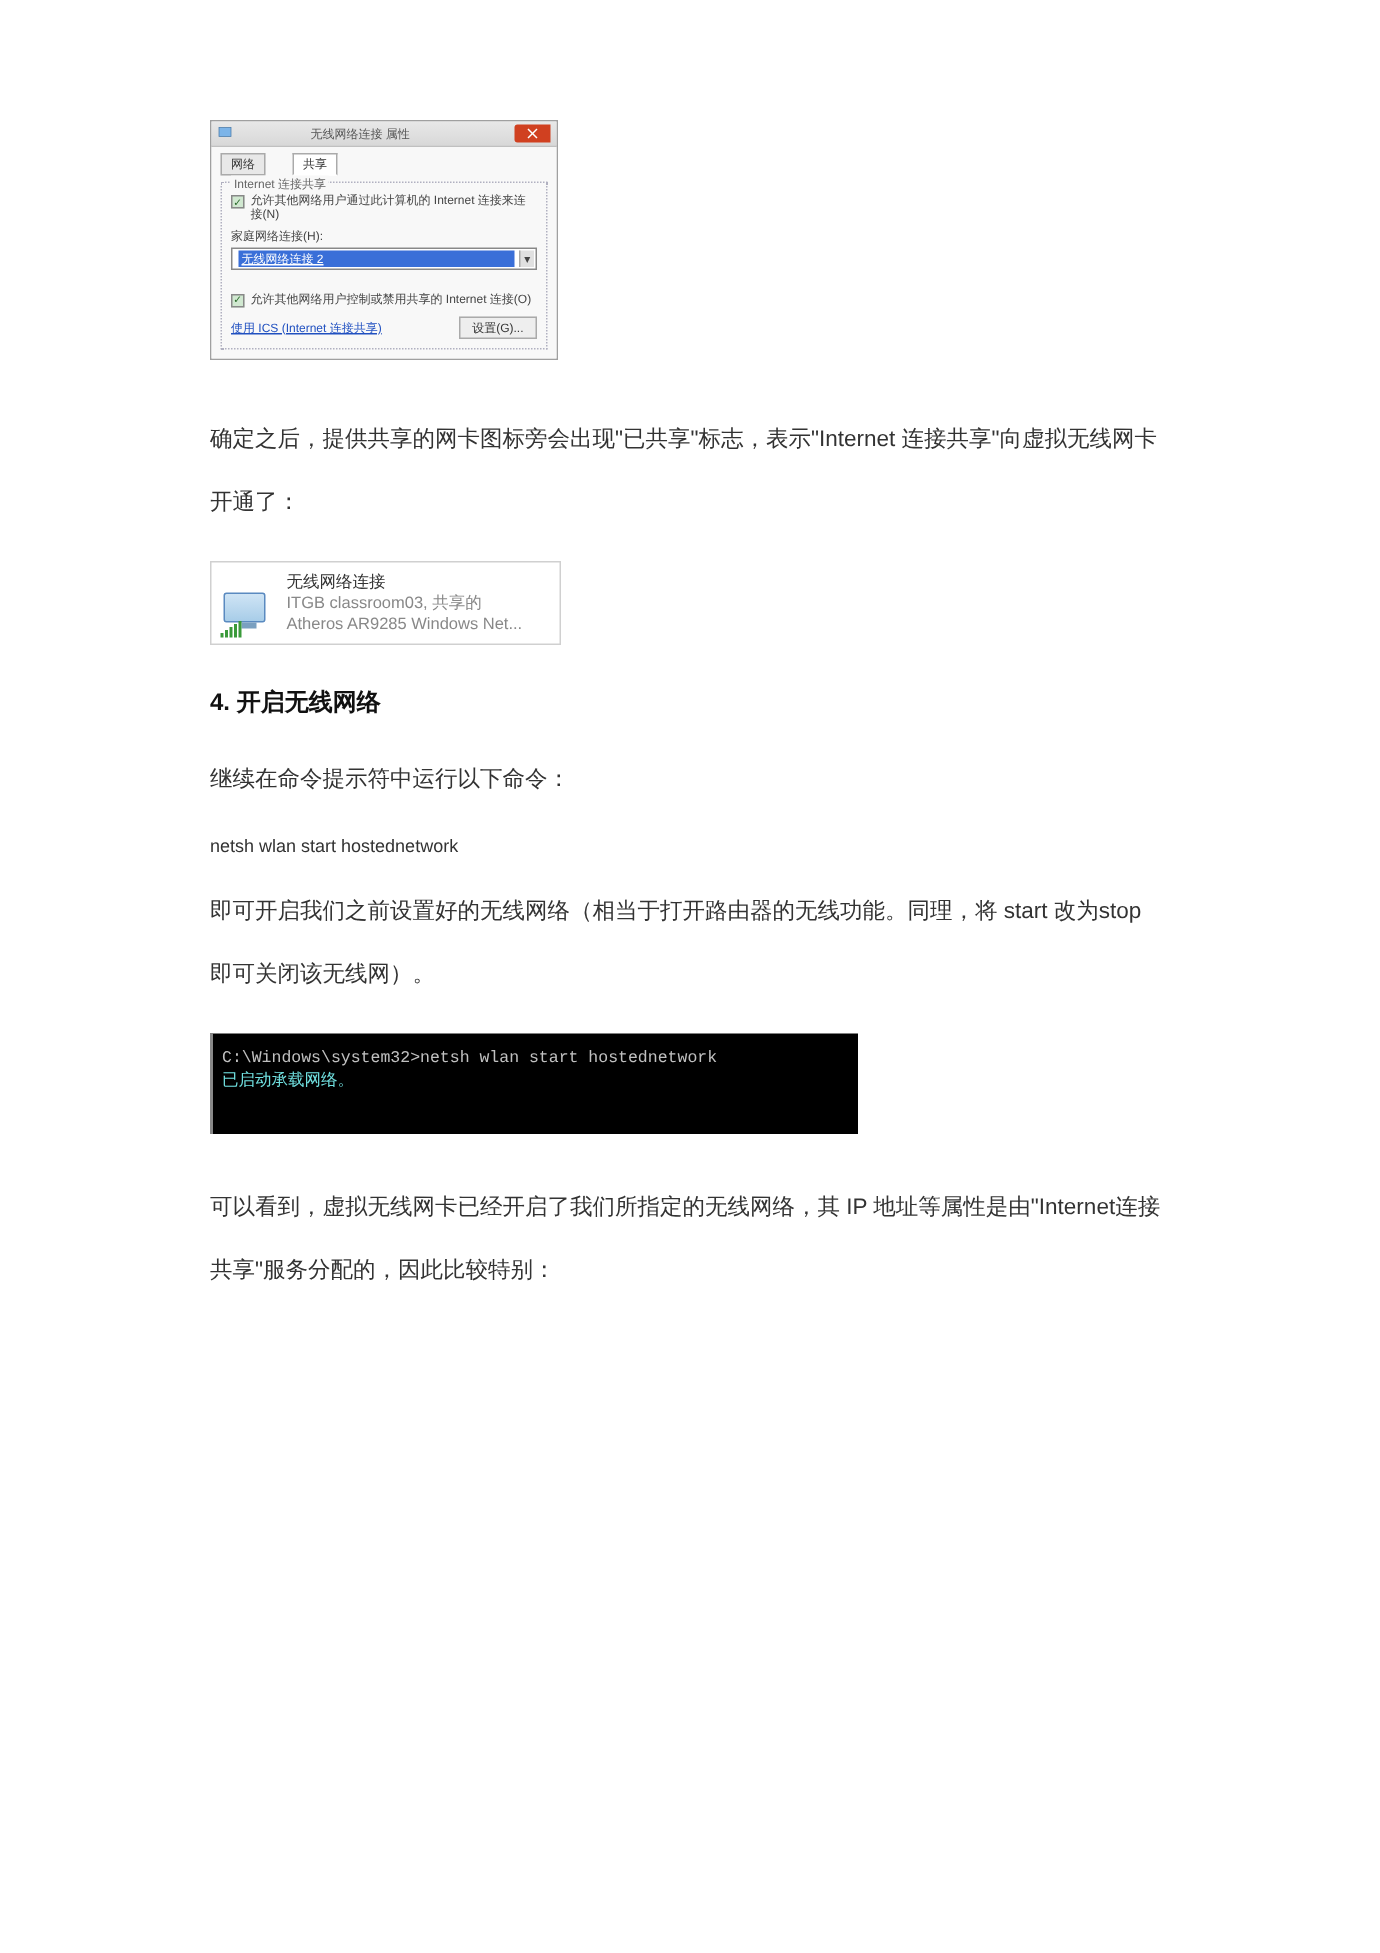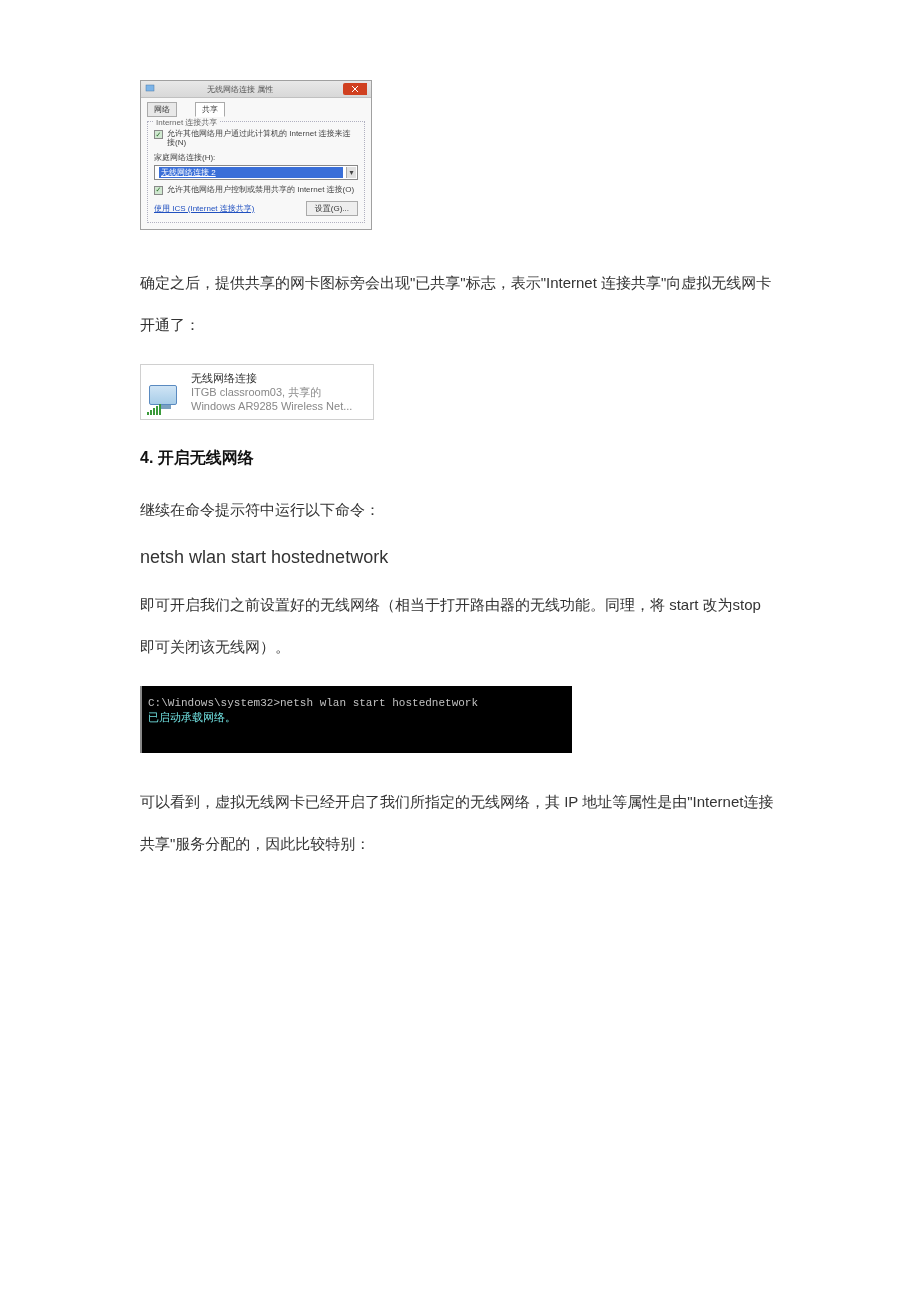--- a/index.html
+++ b/index.html
@@ -165,21 +165,21 @@
     .net-text .line2 { color: #888; font-family: Arial; }
     .net-text .line3 { color: #888; font-family: Arial; }
     
     
     .heading {
       font-weight: bold;
       font-size: 16px;
       margin: 10px 0 20px 0;
       color: #111;
     }
-    .cmd-line { font-family: "Microsoft YaHei", Arial; font-size: 18px; margin: 16px 0; }
+    .cmd-line { font-family: "Microsoft YaHei", Arial; font-size: 12px; margin: 16px 0; }
     
     
     .console {
       width: 432px;
       background: #000;
       padding: 10px 8px 28px 6px;
       margin: 18px 0 28px 0;
       font-family: "NSimSun", "Courier New", monospace;
       font-size: 11px;
       line-height: 1.3;
@@ -215,21 +215,21 @@
       <span class="groupbox-title">Internet  连接共享</span>
       <div class="chk-row">
         <span class="chk">✓</span>
         <span class="chk-text">允许其他网络用户通过此计算机的 Internet 连接来连接(N)</span>
       </div>
       <div class="sub-label">家庭网络连接(H):</div>
       <div class="dropdown">
         <span class="dd-val">无线网络连接 2</span>
         <span class="dd-arrow">▾</span>
       </div>
-      <div class="chk-row" style="margin-top:6px;align-items:flex-end;">
+      <div class="chk-row" style="margin-top:16px;align-items:flex-end;">
         <span class="chk">✓</span>
         <span class="chk-text">允许其他网络用户控制或禁用共享的 Internet 连接(O)</span>
       </div>
       <div style="overflow:hidden;">
         <span class="ics-link">使用 ICS (Internet 连接共享)</span>
         <span class="btn-settings">设置(G)...</span>
       </div>
     </div>
   </div>
 </div>
@@ -244,21 +244,21 @@
         <span></span>
         <span></span>
         <span></span>
         <span></span>
         <span></span>
       </div>
   </div>
   <div class="net-text">
     <div class="line1">无线网络连接</div>
     <div class="line2">ITGB classroom03, 共享的</div>
-    <div class="line3">Windows AR9285 Wireless Net...</div>
+    <div class="line3">Atheros AR9285 Windows Net...</div>
   </div>
 </div>
 
 <div class="heading">4.    开启无线网络</div>
 
 <p class="para">继续在命令提示符中运行以下命令：</p>
 <p class="cmd-line">netsh  wlan  start  hostednetwork</p>
 <p class="para">即可开启我们之前设置好的无线网络（相当于打开路由器的无线功能。同理，将 start 改为stop 即可关闭该无线网）。</p>
 
 <div class="console">

